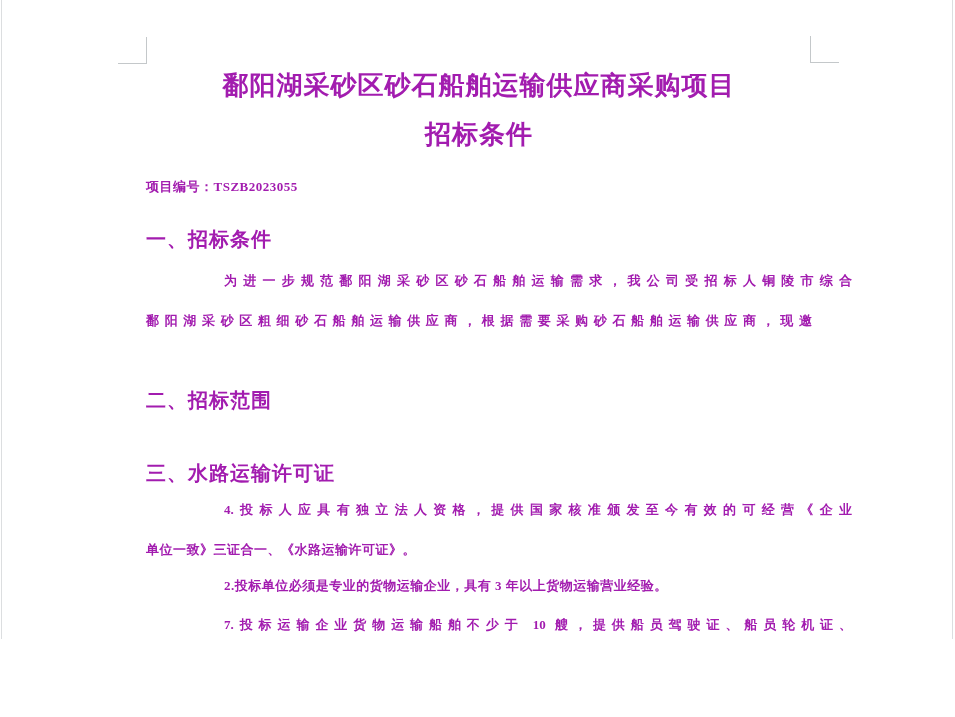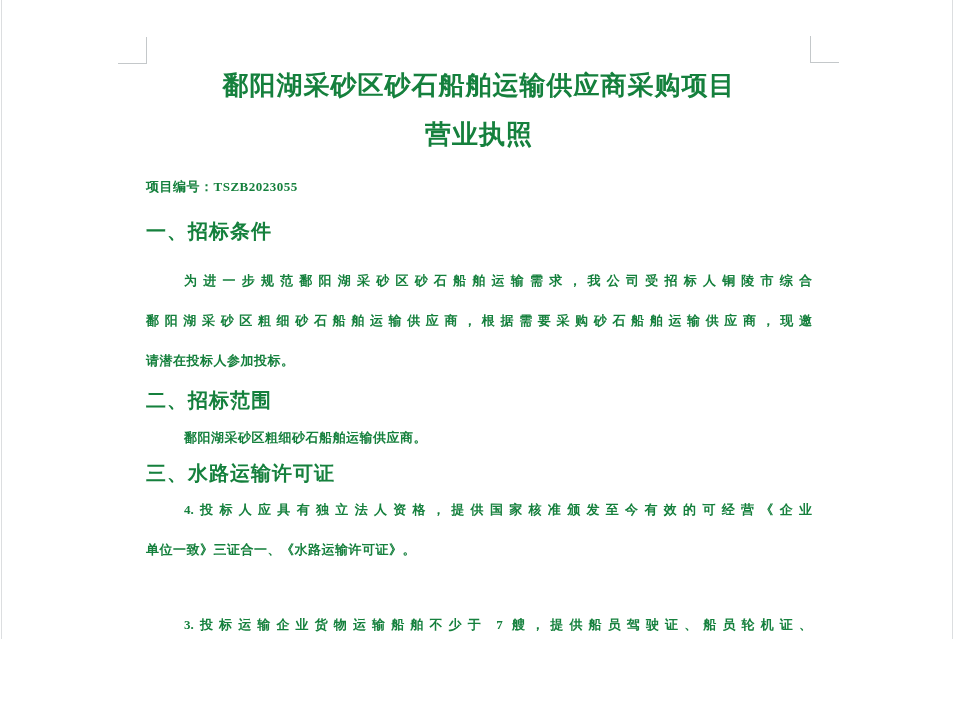--- a/index.html
+++ b/index.html
@@ -7,21 +7,21 @@
     padding: 0;
     background: #ffffff;
   }
   .page {
     position: relative;
     width: 955px;
     height: 639px;
     background: #ffffff;
     overflow: hidden;
     font-family: "Liberation Serif", "DejaVu Serif", serif;
-    color: #15803d;
+    color: #a21caf;
   }
   
   .edge {
     position: absolute;
     top: 0;
     width: 1px;
     height: 717px;
     background: #dcdee0;
   }
   .edge.left  { left: 1px; }
@@ -60,62 +60,61 @@
     font-weight: bold;
     font-size: 26px;
     line-height: 36px;
     letter-spacing: 1px;
   }
   .heading {
     font-weight: bold;
     font-size: 20px;
     letter-spacing: 1px;
   }
-  .indent { text-indent: 38px; }
+  .indent { text-indent: 38px; margin-left: 40px; }
   .fill {
     text-align: justify;
     text-align-last: justify;
     white-space: normal;
     letter-spacing: 0;
   }
 </style>
 </head>
 <body>
 
 <div class="page">
 
   <div class="edge left"></div>
   <div class="edge right"></div>
 
   <div class="cropmark tl"></div>
   <div class="cropmark tr"></div>
 
   <div class="tline title" style="top:68px">鄱阳湖采砂区砂石船舶运输供应商采购项目</div>
 
-  <div class="tline title" style="top:117px">营业执照</div>
+  <div class="tline title" style="top:117px">招标条件</div>
 
   <div class="tline" style="top:174px">项目编号：TSZB2023055</div>
 
-  <div class="tline heading" style="top:218px">一、招标条件</div>
+  <div class="tline heading" style="top:226px">一、招标条件</div>
 
   <div class="tline indent fill" style="top:268px">为进一步规范鄱阳湖采砂区砂石船舶运输需求，我公司受招标人铜陵市综合</div>
 
   <div class="tline fill" style="top:308px">鄱阳湖采砂区粗细砂石船舶运输供应商，根据需要采购砂石船舶运输供应商，现邀</div>
 
-  <div class="tline" style="top:348px">请潜在投标人参加投标。</div>
 
   <div class="tline heading" style="top:387px">二、招标范围</div>
 
-  <div class="tline indent" style="top:425px">鄱阳湖采砂区粗细砂石船舶运输供应商。</div>
 
   <div class="tline heading" style="top:460px">三、水路运输许可证</div>
 
   <div class="tline indent fill" style="top:497px">4.投标人应具有独立法人资格，提供国家核准颁发至今有效的可经营《企业</div>
 
   <div class="tline" style="top:537px">单位一致》三证合一、《水路运输许可证》。</div>
 
+  <div class="tline indent" style="top:573px">2.投标单位必须是专业的货物运输企业，具有 3 年以上货物运输营业经验。</div>
 
-  <div class="tline indent fill" style="top:612px">3.投标运输企业货物运输船舶不少于 7 艘，提供船员驾驶证、船员轮机证、</div>
+  <div class="tline indent fill" style="top:612px">7.投标运输企业货物运输船舶不少于 10 艘，提供船员驾驶证、船员轮机证、</div>
 
 
   <div class="tline" style="top:685px">单位一致）。</div>
 
 </div>
 
 </body></html>

